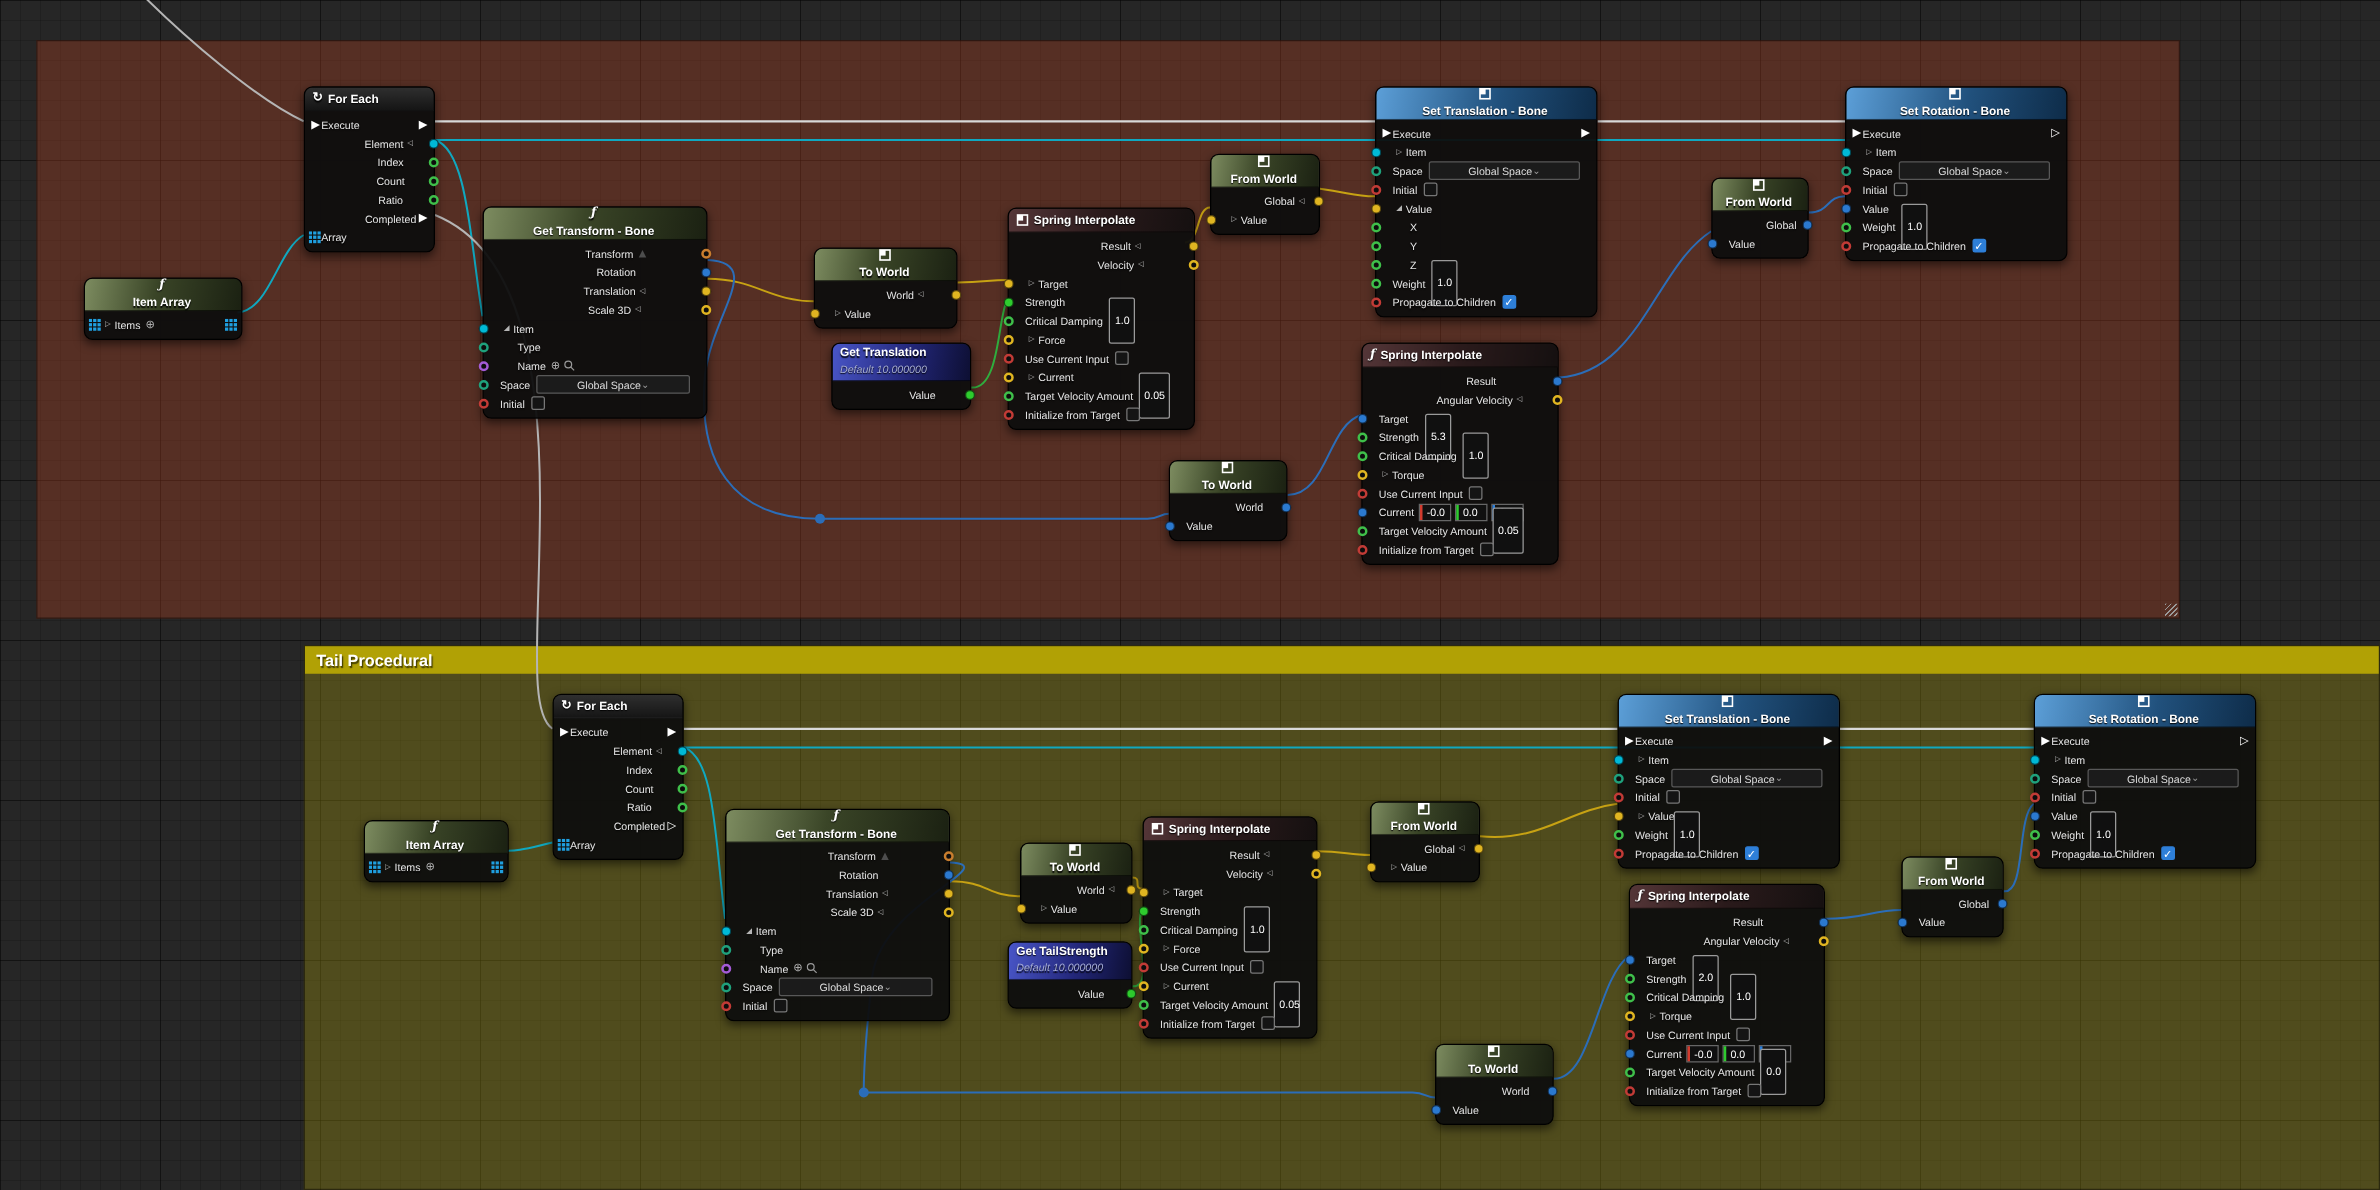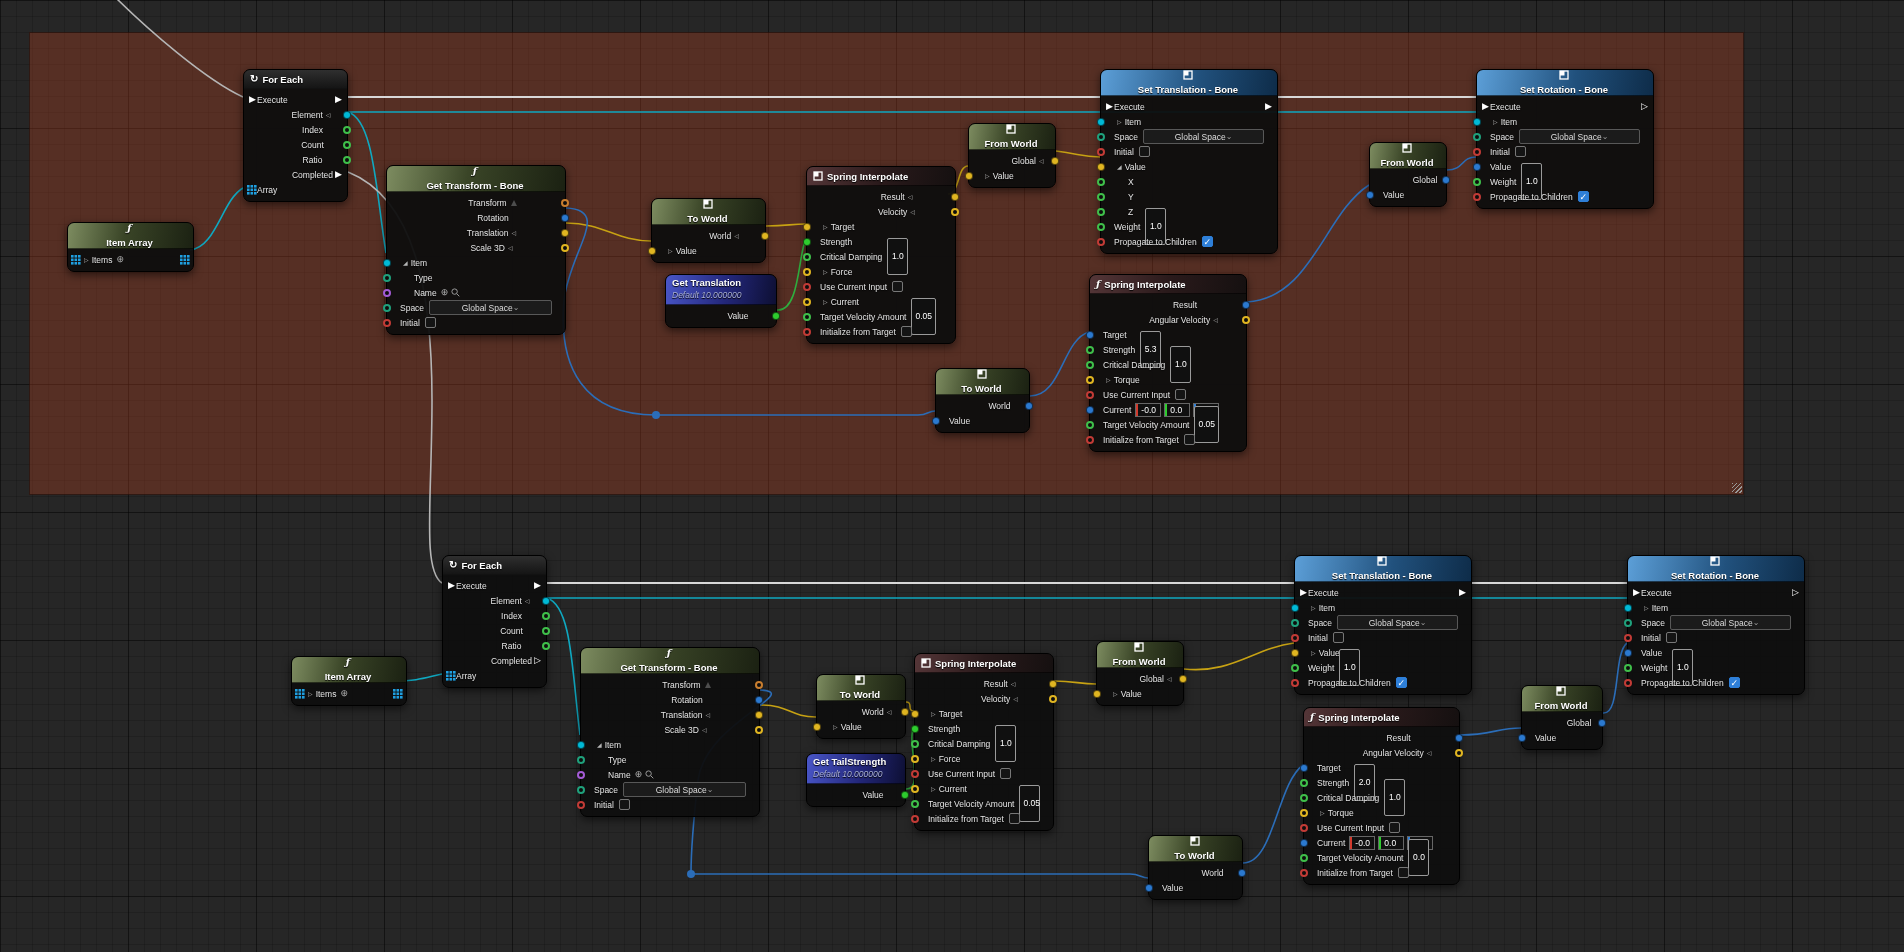--- a/index.html
+++ b/index.html
@@ -93,20 +93,25 @@
       <path d="M 760 690 C 804 692 706 722 698 780 C 693 824 691 850 691 874 L 1130 874 C 1140 874 1141 878 1148 878" stroke="#2b6db8" stroke-width="1.6" fill="none"></path>
       <path d="M 1243 863 C 1274 863 1277 784 1303 765" stroke="#2b6db8" stroke-width="1.6" fill="none"></path>
       <path d="M 1460 735 C 1492 735 1497 728 1521 728" stroke="#2b6db8" stroke-width="1.6" fill="none"></path>
       <path d="M 1603 713 C 1621 715 1613 654 1627 643" stroke="#2b6db8" stroke-width="1.6" fill="none"></path>
       <circle cx="656" cy="415" r="4" fill="#2b6db8"></circle>
       <circle cx="691" cy="874" r="4" fill="#2b6db8"></circle>
     </svg>
 <div class="comment" style="left: 29px; top: 32px; width: 1715px; height: 463px; background: rgba(186, 68, 32, 0.33);">
       <div class="grip"></div>
     </div>
+    <div class="comment" style="left: 243px; top: 516px; width: 1661px; height: 436px; background: rgba(178, 164, 10, 0.3);">
+      <div class="comment-bar" style="background: rgb(177, 161, 5);">
+        <span>Tail Procedural</span>
+      </div>
+    </div>
     <div class="node" style="left: 243px; top: 69px; width: 105px;">
       <div class="node-header h-black">
         <span class="hicon">↻</span>
         <span>For Each</span>
       </div>
       <div class="rows">
         <div class="row">
           <span class="pin-e l">▶</span>
           <span class="lbl">Execute</span>
           <span class="pin-e r">▶</span>

